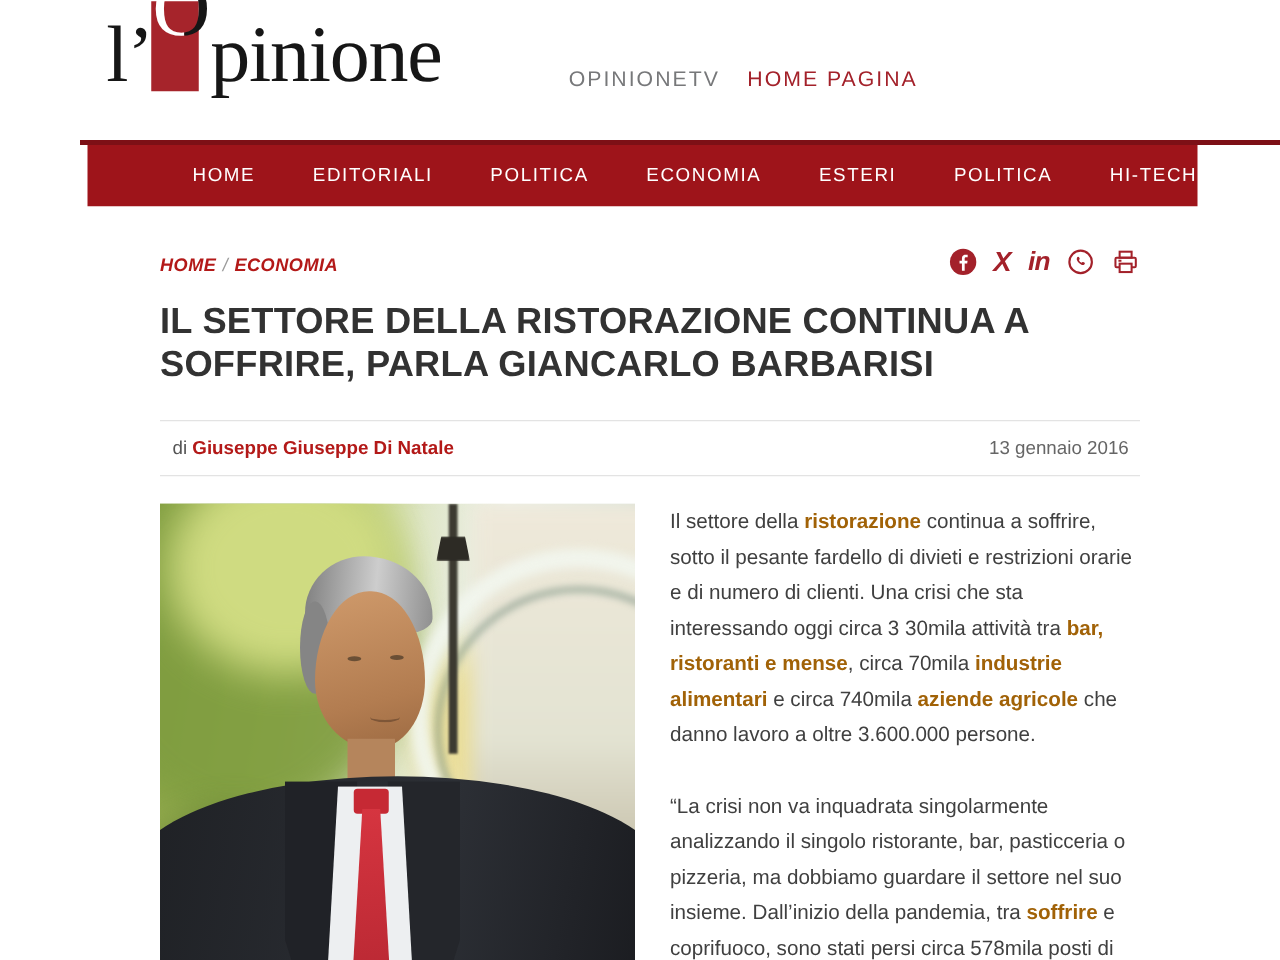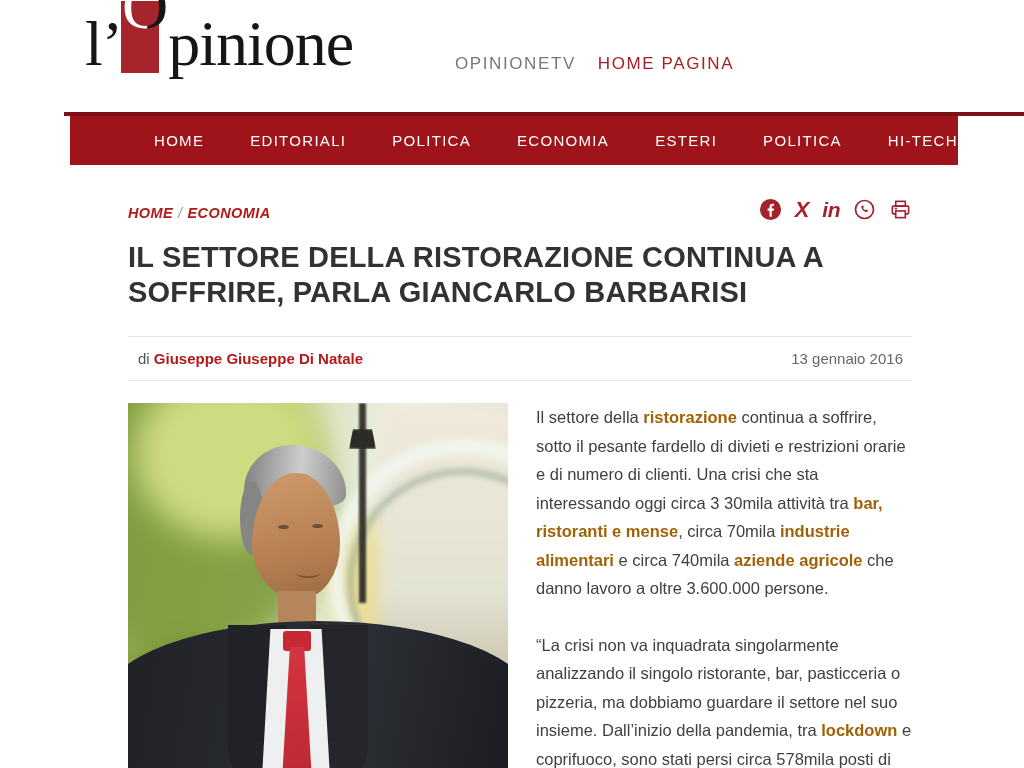--- a/index.html
+++ b/index.html
@@ -172,18 +172,18 @@
         <div class="p-suit"></div>
         <div class="p-lapel-l"></div>
         <div class="p-lapel-r"></div>
         <div class="p-shirt"></div>
         <div class="p-tie-knot"></div>
         <div class="p-tie"></div>
       </figure>
 
       <div class="article-text">
           <p class="para"><span>Il settore della </span><strong>ristorazione</strong><span> continua a soffrire, sotto il pesante fardello di divieti e restrizioni orarie e di numero di clienti. Una crisi che sta interessando oggi circa 3 30mila attività tra </span><strong>bar, ristoranti e mense</strong><span>, circa 70mila </span><strong>industrie alimentari</strong><span> e circa 740mila </span><strong>aziende agricole</strong><span> che danno lavoro a oltre 3.600.000 persone.</span></p>
-          <p class="para"><span>“La crisi non va inquadrata singolarmente analizzando il singolo ristorante, bar, pasticceria o pizzeria, ma dobbiamo guardare il settore nel suo insieme. Dall’inizio della pandemia, tra </span><strong>lockdown</strong><span> e coprifuoco, sono stati persi circa 578mila posti di lavoro totali, dei quali circa 8mila posizioni nel settore dell’agricoltura,</span></p>
+          <p class="para"><span>“La crisi non va inquadrata singolarmente analizzando il singolo ristorante, bar, pasticceria o pizzeria, ma dobbiamo guardare il settore nel suo insieme. Dall’inizio della pandemia, tra </span><strong>soffrire</strong><span> e coprifuoco, sono stati persi circa 578mila posti di lavoro totali, dei quali circa 8mila posizioni nel settore dell’agricoltura,</span></p>
         </div>
     </div>
 
   </div>
 </div>
 
 </body></html>

